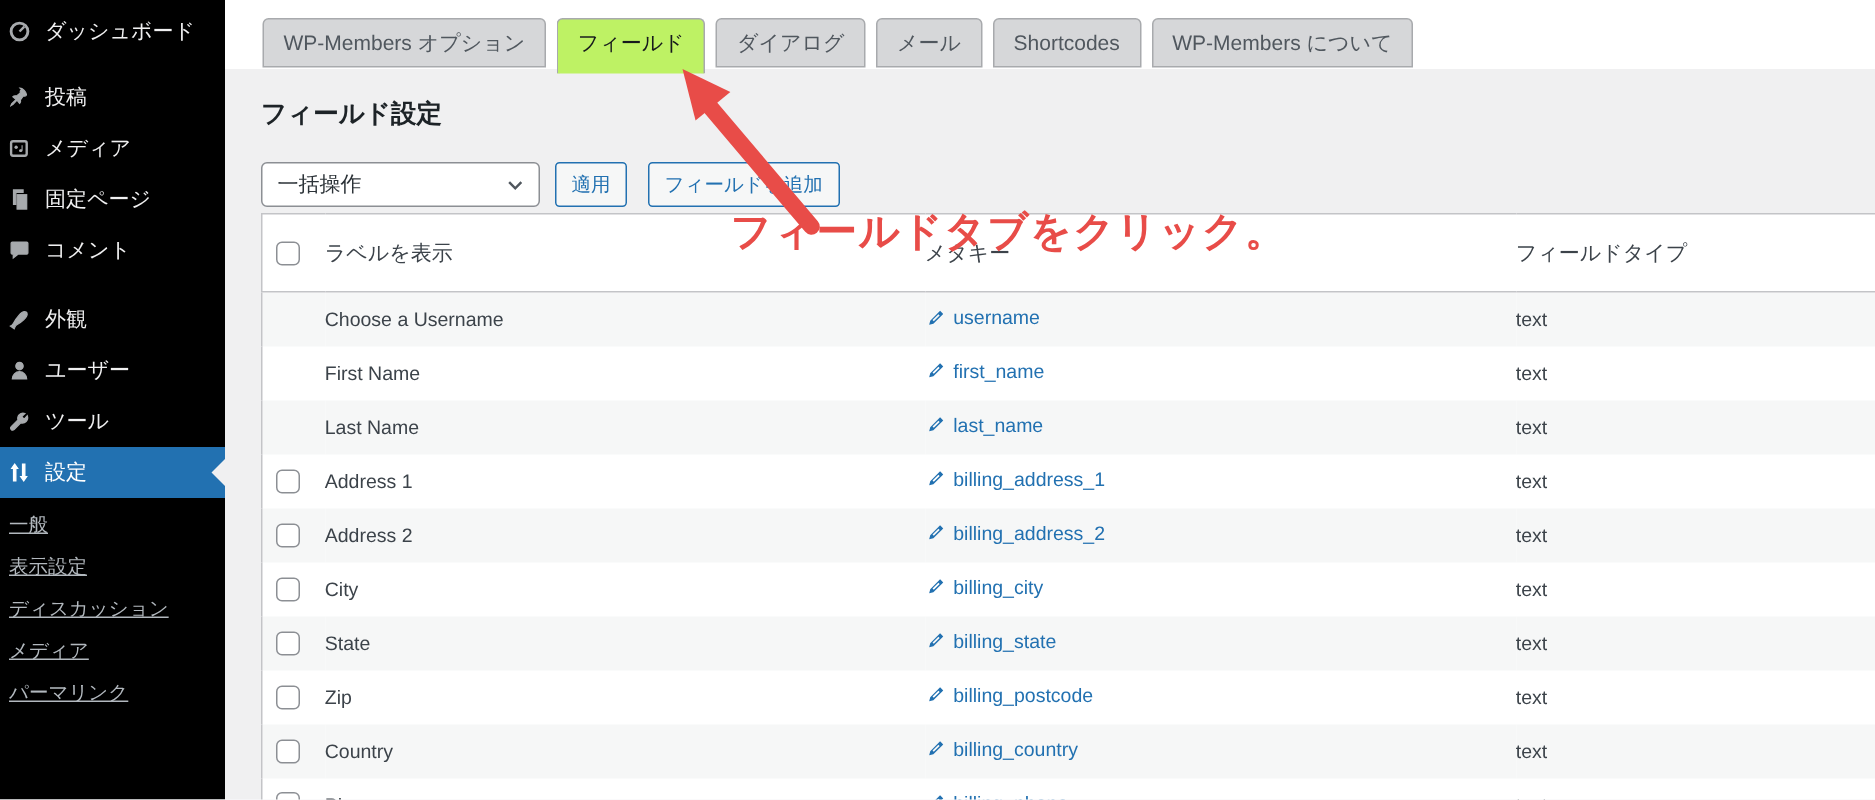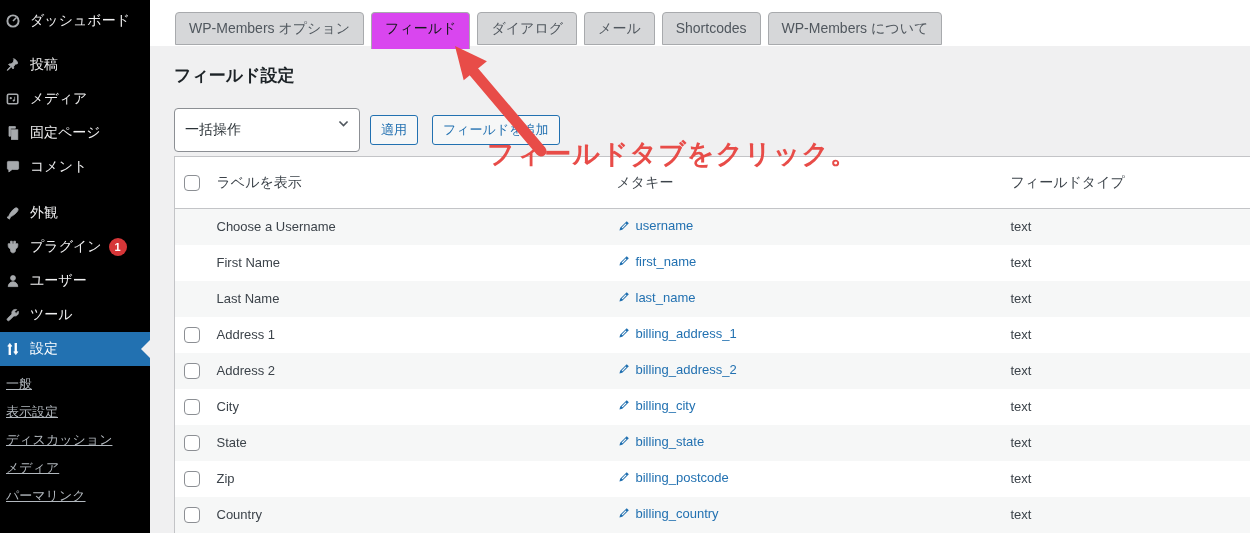--- a/index.html
+++ b/index.html
@@ -52,30 +52,30 @@
     padding:12px 0 0 25px; white-space:nowrap;
   }
   .tab {
     display:inline-block; height:33px; line-height:31px;
     padding:0 13px; margin-right:7px;
     background:#d6d7d9; border:1px solid #a8aaad; border-radius:4px 4px 0 0;
     font-size:14px; font-weight:normal; color:#50575e;
     text-decoration:none; cursor:pointer; vertical-align:top;
   }
   .tab.active {
-    background:#d946ef; color:#16191c; height:37px;
+    background:#bef264; color:#16191c; height:37px;
     border-bottom:none; position:relative; z-index:2;
   }
 
   .content { padding:18px 0 0 24px; }
   .page-title { font-size:17px; font-weight:bold; color:#1d2327; }
 
   .controls { margin-top:21px; display:flex; align-items:center; }
   .select {
-    position:relative; width:186px; height:44px; background:#fff;
+    position:relative; width:186px; height:30px; background:#fff;
     border:1px solid #8c8f94; border-radius:4px;
     font-size:14px; color:#2c3338; display:flex; align-items:center;
     padding:0 30px 0 10px; cursor:pointer;
   }
   .select .chev { position:absolute; right:9px; top:8px; width:13px; height:13px; }
   .select .chev svg { width:13px; height:13px; fill:none; stroke:#50575e; stroke-width:2; }
   .btn {
     height:30px; background:#f6f7f7; border:1px solid #2271b1; border-radius:3px;
     color:#2271b1; font-size:13px; padding:0 10px; cursor:pointer;
     font-family:inherit;
@@ -170,29 +170,20 @@
       <span class="mlabel">コメント</span>
     </li>
     <li class="sep2"></li>
     <li class="menu-item">
       <span class="micon">
         <svg viewBox="0 0 20 20" stroke="none">
             <path d="M2.5 15.5c1.2-.4 2-1.2 2.6-2.5C7 9 11.5 3.5 14 3.5c1.4 0 2.4 1 2.4 2.2 0 2.7-5 6.9-8.3 8.5-1 .5-1.6 1.2-2 2.3l-.5 1.2-3.1-2.2z"></path>
           </svg>
       </span>
       <span class="mlabel">外観</span>
-    </li>
-    <li class="menu-item">
-      <span class="micon">
-        <svg viewBox="0 0 20 20" stroke="none">
-            <path d="M13.1 2.8v3.1h2.9v2.2c0 2-1.2 3.7-2.9 4.4v1.7c0 1.7-1.4 3.1-3.1 3.1S6.9 15.9 6.9 14.2v-1.7C5.2 11.8 4 10.1 4 8.1V5.9h2.9V2.8h2.2v3.1h1.8V2.8z"></path>
-          </svg>
-      </span>
-      <span class="mlabel">プラグイン</span>
-      <span class="badge">1</span>
     </li>
     <li class="menu-item">
       <span class="micon">
         <svg viewBox="0 0 20 20" stroke="none">
             <circle cx="10" cy="6.3" r="3.1"></circle>
             <path d="M4 17c0-3.3 2.7-6 6-6s6 2.7 6 6z"></path>
           </svg>
       </span>
       <span class="mlabel">ユーザー</span>
     </li>

